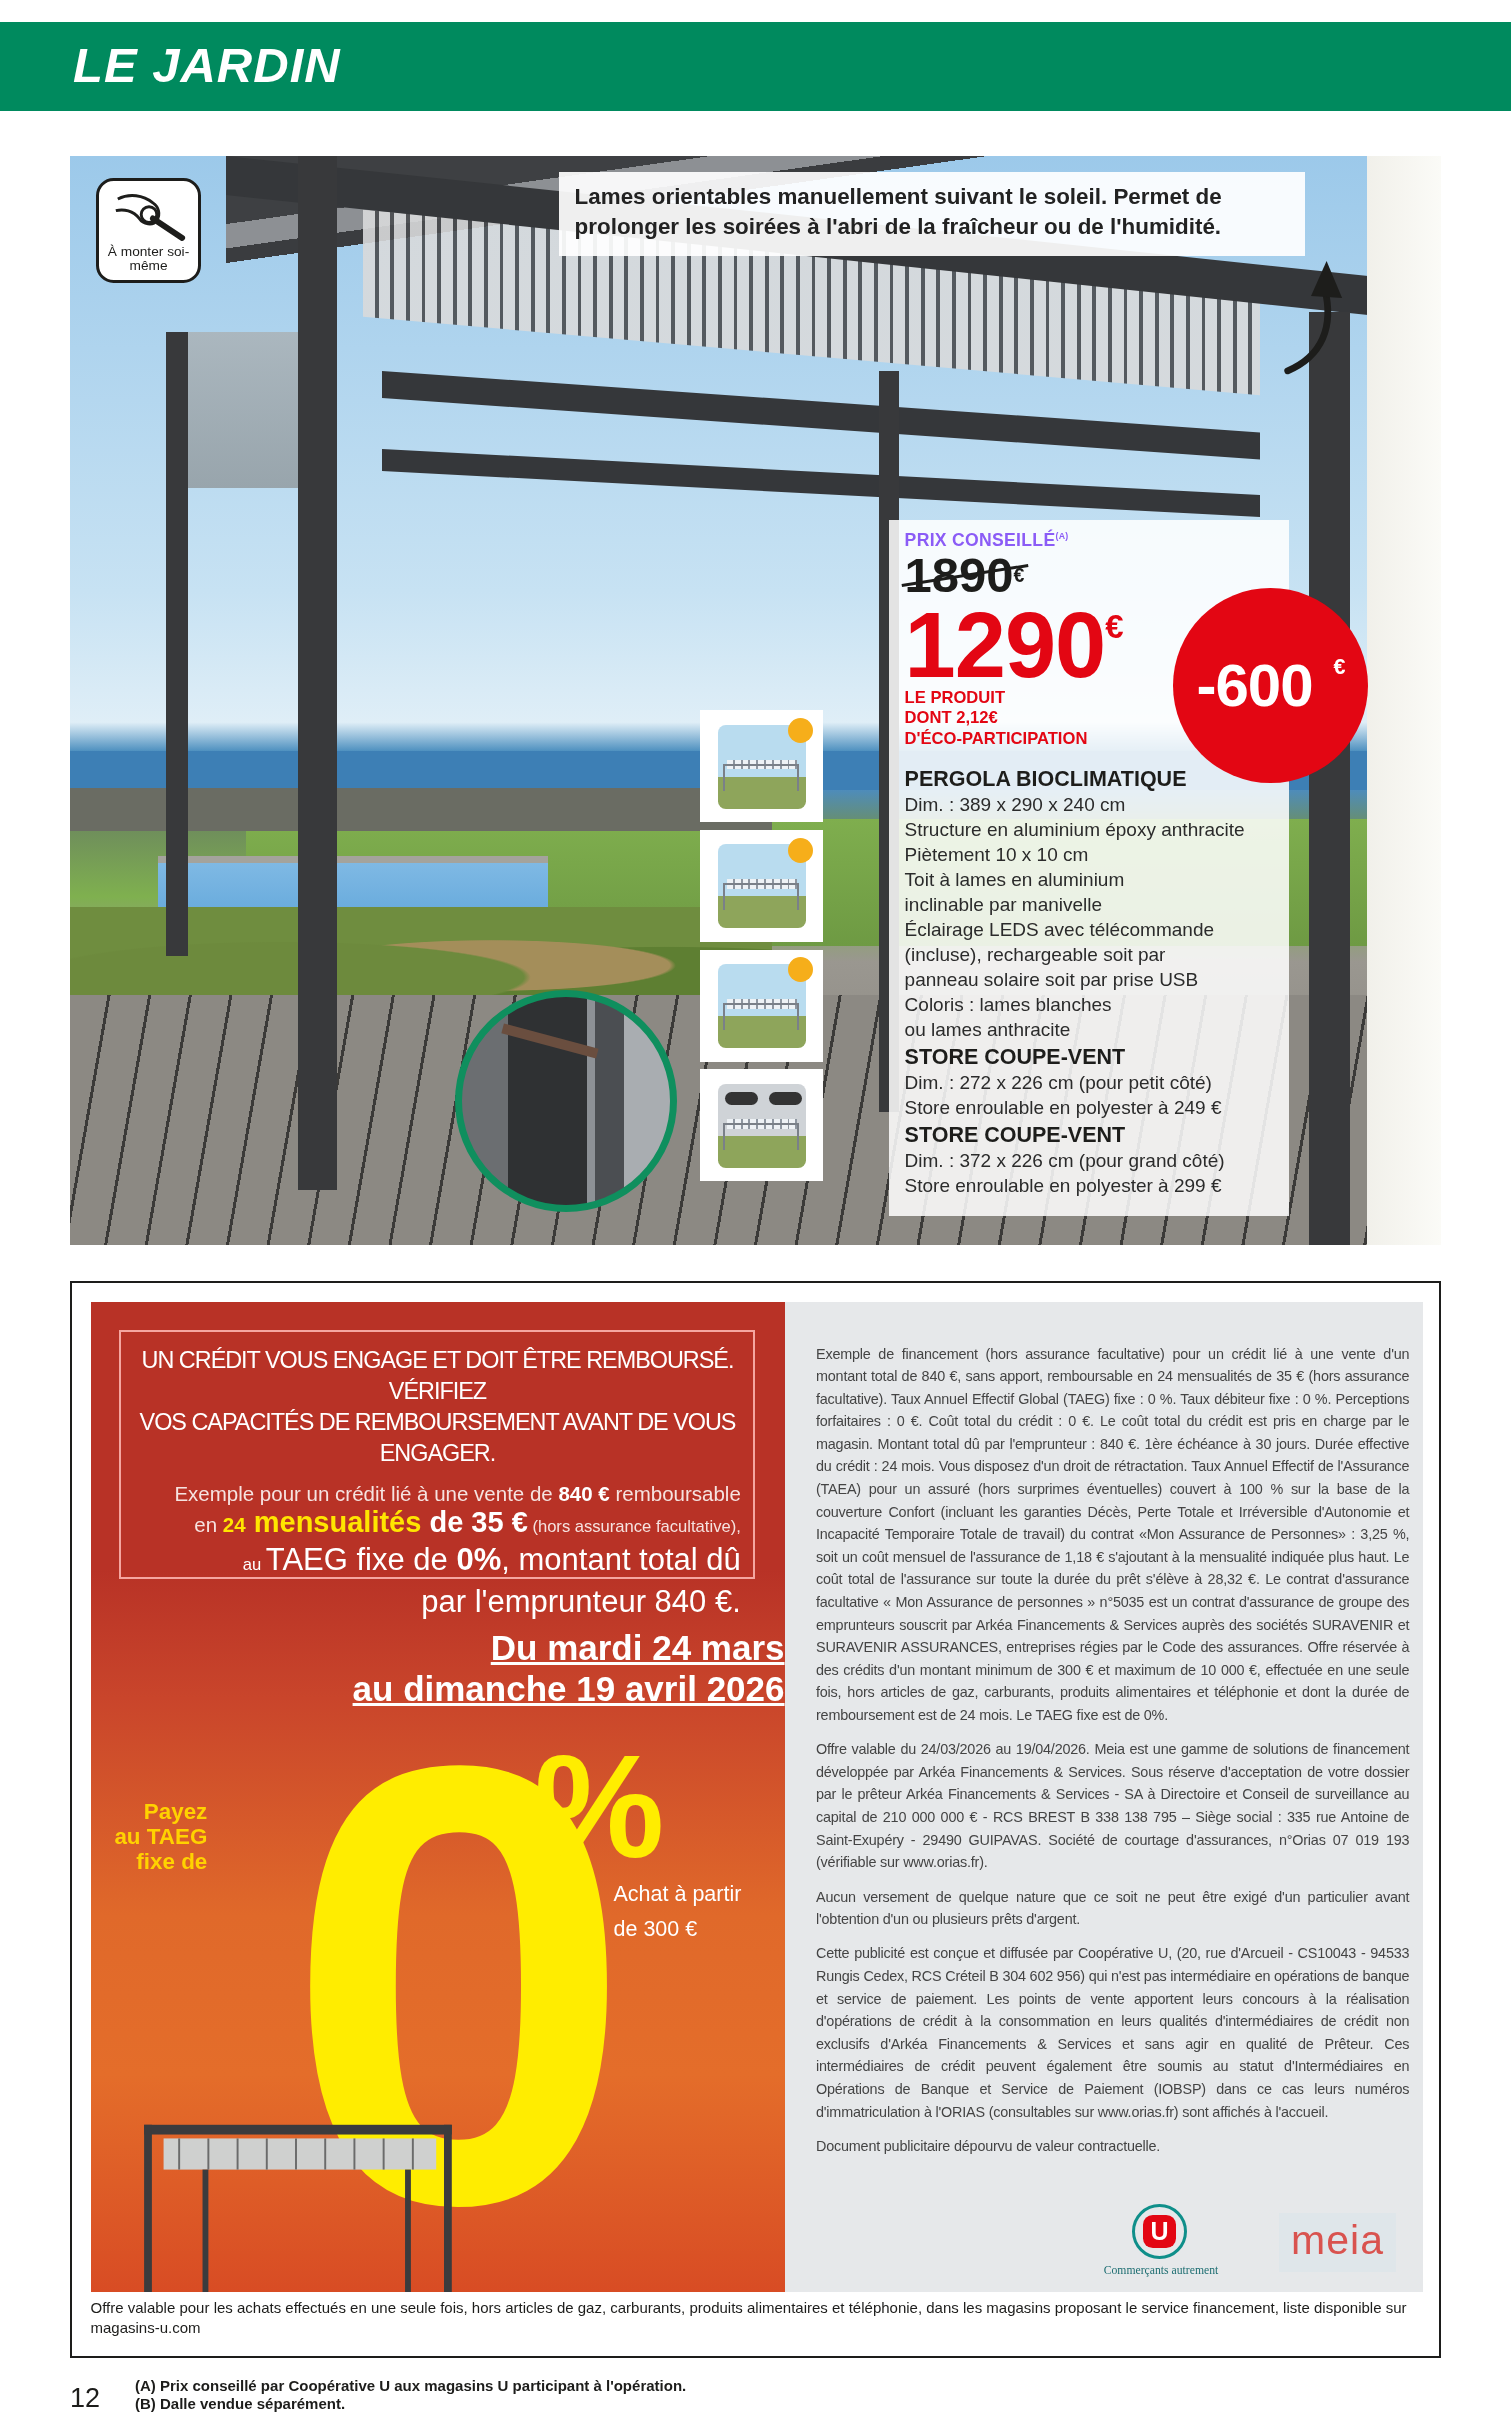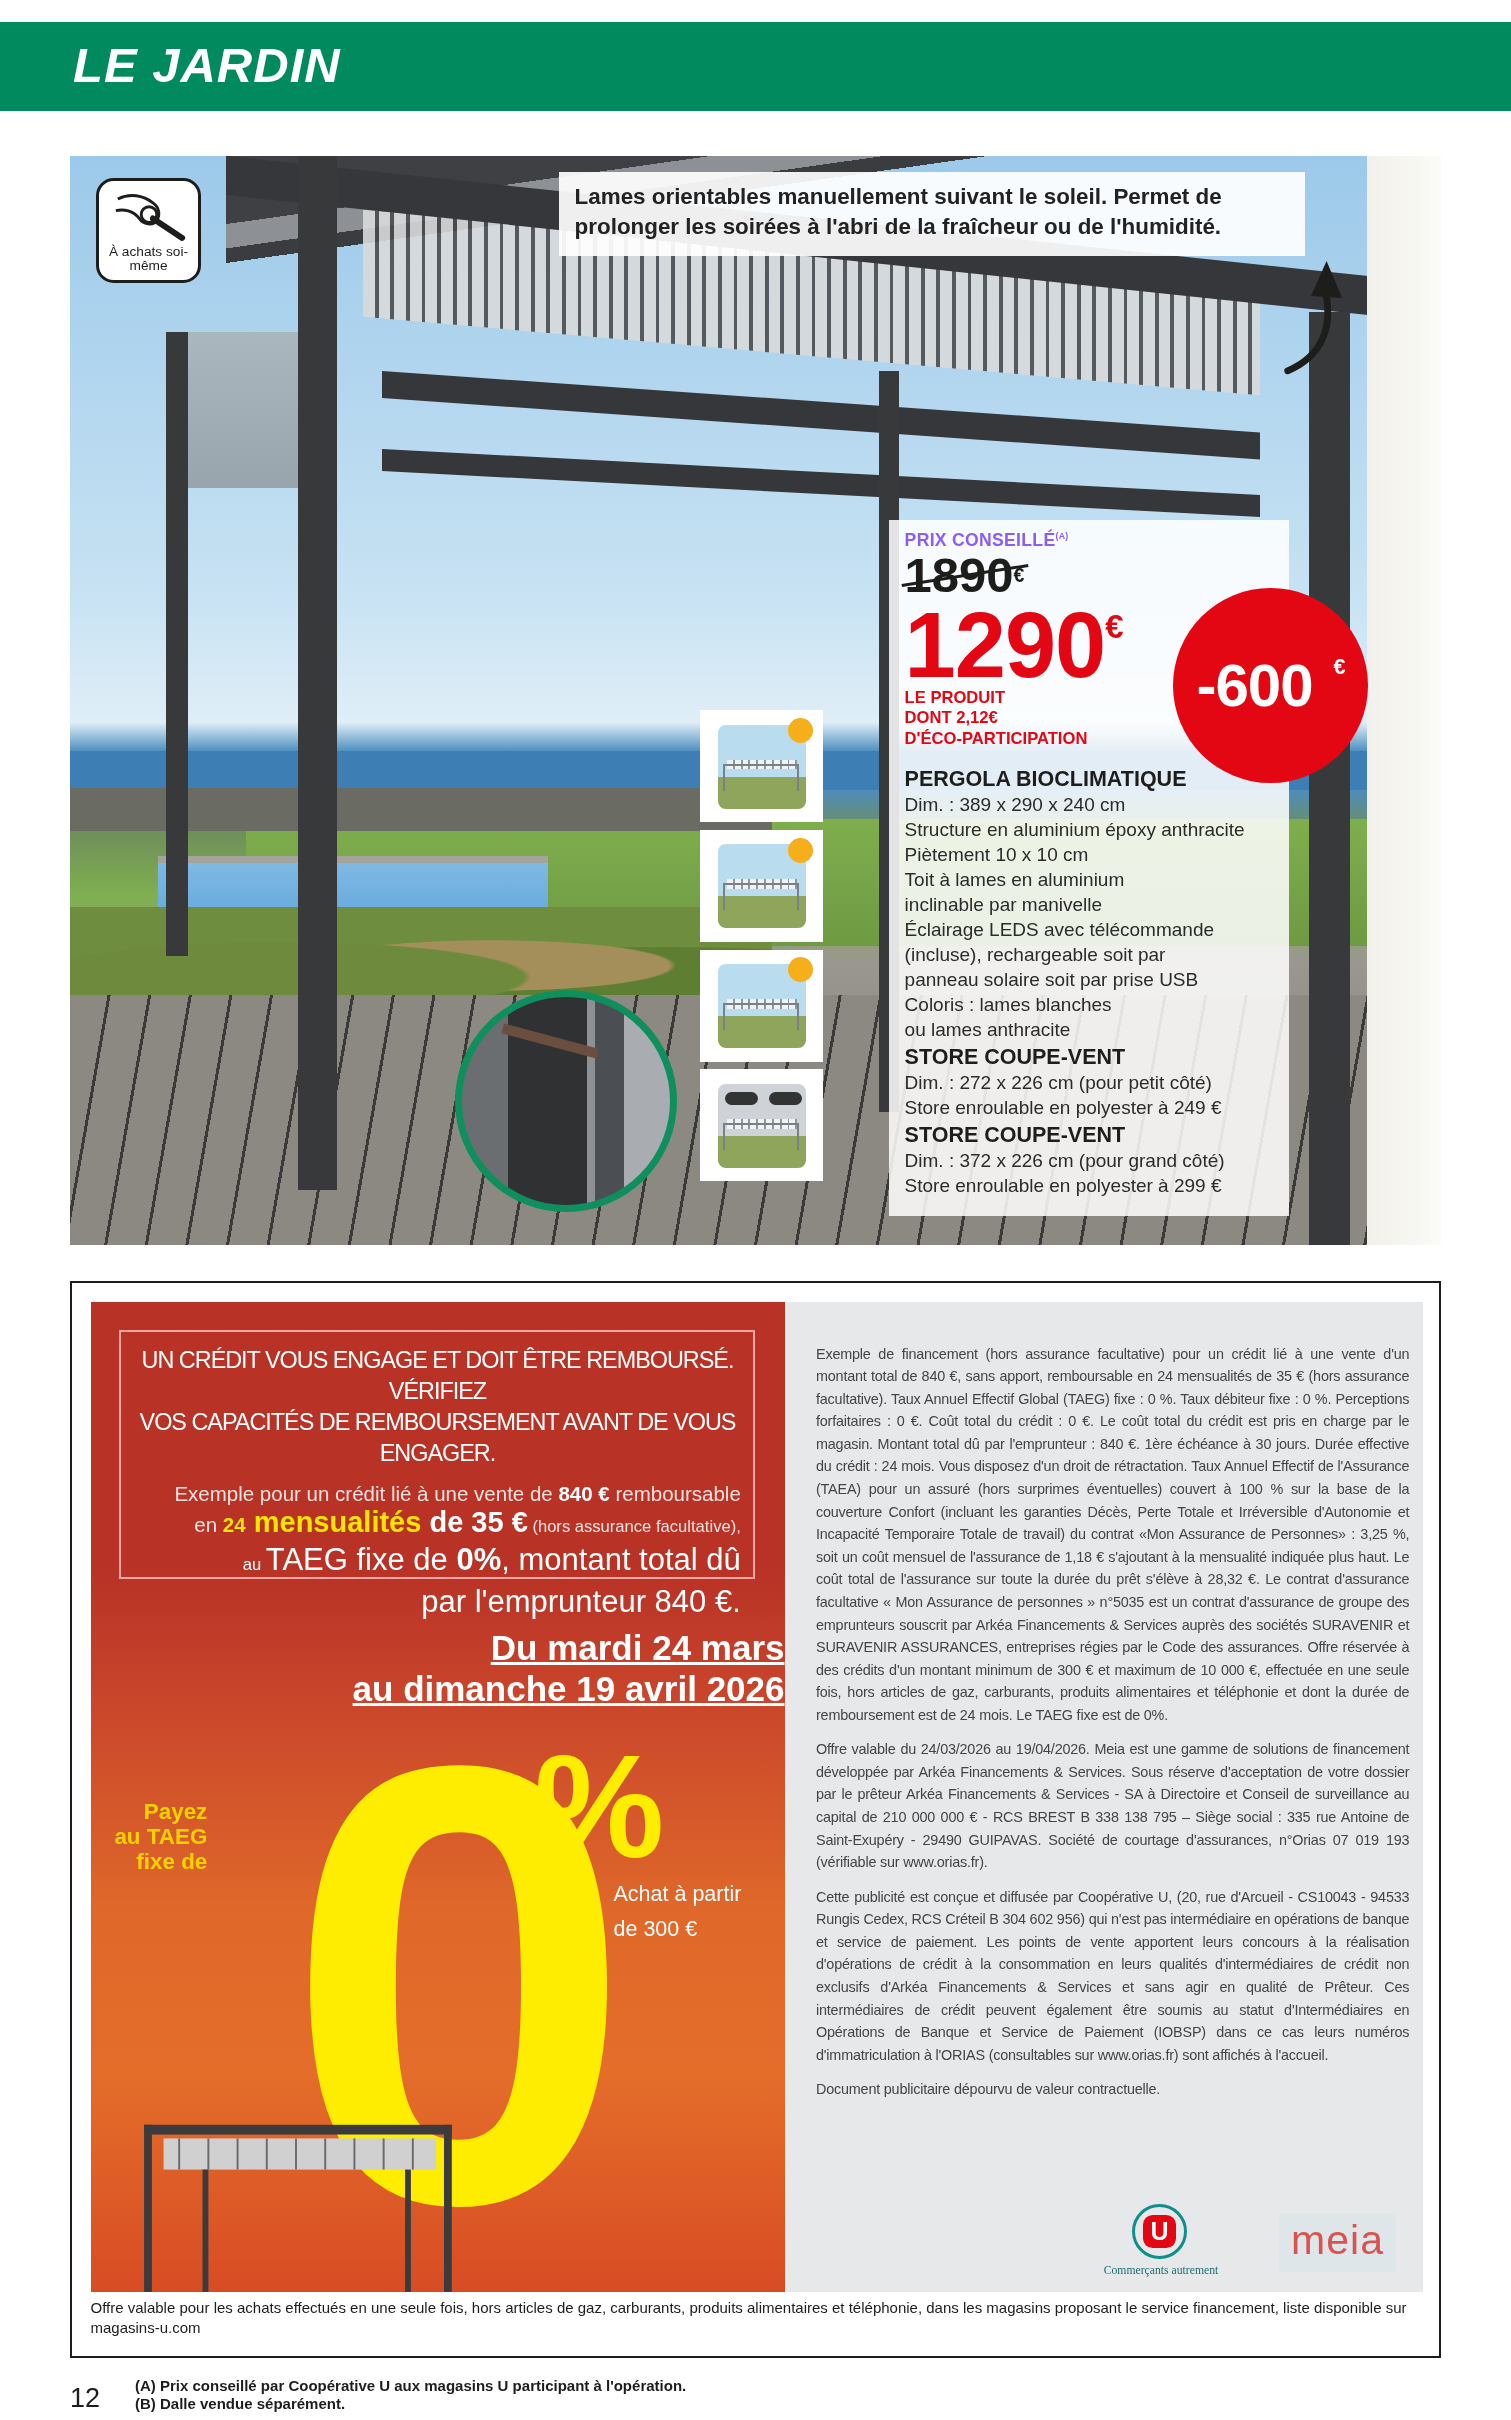--- a/index.html
+++ b/index.html
@@ -134,21 +134,21 @@
   <div class="post p4"></div>
   <div class="right-wall"></div>
 </div>
 
 <div class="badge-assembly">
   <svg width="78" height="55" viewBox="0 0 80 56">
     <path d="M8 10 C20 4 34 6 44 14 C50 18 52 26 48 32 C44 38 34 36 30 30 C24 22 14 20 6 22" fill="none" stroke="#1d1d1b" stroke-width="3"></path>
     <circle cx="40" cy="26" r="8" fill="none" stroke="#1d1d1b" stroke-width="3"></circle>
     <path d="M44 30 L74 50" stroke="#1d1d1b" stroke-width="6" stroke-linecap="round"></path>
   </svg>
-  <div class="lbl">À achats soi-même</div>
+  <div class="lbl">À monter soi-même</div>
 </div>
 
 <div class="caption-box">Lames orientables manuellement suivant le soleil. Permet de prolonger les soirées à l'abri de la fraîcheur ou de l'humidité.</div>
 
 <svg class="arrow-icon" width="68" height="127" viewBox="0 0 70 130">
   <path d="M10 125 C45 110 58 80 48 40" fill="none" stroke="#1d1d1b" stroke-width="7" stroke-linecap="round"></path>
   <path d="M34 48 L50 12 L66 50 Z" fill="#1d1d1b"></path>
 </svg>
 
 <div class="thumbs">
@@ -268,20 +268,21 @@
       <rect x="322" y="8" width="8" height="178" fill="#3b3b3d"></rect>
       <rect x="74" y="54" width="6" height="130" fill="#3b3b3d"></rect>
       <rect x="282" y="54" width="6" height="130" fill="#3b3b3d"></rect>
     </svg>
   </div>
 
   <div class="fin-right">
     <div class="legal">
       <p>Exemple de financement (hors assurance facultative) pour un crédit lié à une vente d'un montant total de 840 €, sans apport, remboursable en 24 mensualités de 35 € (hors assurance facultative). Taux Annuel Effectif Global (TAEG) fixe : 0 %. Taux débiteur fixe : 0 %. Perceptions forfaitaires : 0 €. Coût total du crédit : 0 €. Le coût total du crédit est pris en charge par le magasin. Montant total dû par l'emprunteur : 840 €. 1ère échéance à 30 jours. Durée effective du crédit : 24 mois. Vous disposez d'un droit de rétractation. Taux Annuel Effectif de l'Assurance (TAEA) pour un assuré (hors surprimes éventuelles) couvert à 100 % sur la base de la couverture Confort (incluant les garanties Décès, Perte Totale et Irréversible d'Autonomie et Incapacité Temporaire Totale de travail) du contrat «Mon Assurance de Personnes» : 3,25 %, soit un coût mensuel de l'assurance de 1,18 € s'ajoutant à la mensualité indiquée plus haut. Le coût total de l'assurance sur toute la durée du prêt s'élève à 28,32 €. Le contrat d'assurance facultative « Mon Assurance de personnes » n°5035 est un contrat d'assurance de groupe des emprunteurs souscrit par Arkéa Financements &amp; Services auprès des sociétés SURAVENIR et SURAVENIR ASSURANCES, entreprises régies par le Code des assurances. Offre réservée à des crédits d'un montant minimum de 300 € et maximum de 10 000 €, effectuée en une seule fois, hors articles de gaz, carburants, produits alimentaires et téléphonie et dont la durée de remboursement est de 24 mois. Le TAEG fixe est de 0%.</p>
       <p>Offre valable du 24/03/2026 au 19/04/2026. Meia est une gamme de solutions de financement développée par Arkéa Financements &amp; Services. Sous réserve d'acceptation de votre dossier par le prêteur Arkéa Financements &amp; Services - SA à Directoire et Conseil de surveillance au capital de 210 000 000 € - RCS BREST B 338 138 795 – Siège social : 335 rue Antoine de Saint-Exupéry - 29490 GUIPAVAS. Société de courtage d'assurances, n°Orias 07 019 193 (vérifiable sur www.orias.fr).</p>
+      <p>Aucun versement de quelque nature que ce soit ne peut être exigé d'un particulier avant l'obtention d'un ou plusieurs prêts d'argent.</p>
       <p>Cette publicité est conçue et diffusée par Coopérative U, (20, rue d'Arcueil - CS10043 - 94533 Rungis Cedex, RCS Créteil B 304 602 956) qui n'est pas intermédiaire en opérations de banque et service de paiement. Les points de vente apportent leurs concours à la réalisation d'opérations de crédit à la consommation en leurs qualités d'intermédiaires de crédit non exclusifs d'Arkéa Financements &amp; Services et sans agir en qualité de Prêteur. Ces intermédiaires de crédit peuvent également être soumis au statut d'Intermédiaires en Opérations de Banque et Service de Paiement (IOBSP) dans ce cas leurs numéros d'immatriculation à l'ORIAS (consultables sur www.orias.fr) sont affichés à l'accueil.</p>
       <p>Document publicitaire dépourvu de valeur contractuelle.</p>
     </div>
     <div class="logos">
       <div class="u-logo">
           <span>U</span>
         </div>
       <div class="u-tag">Commerçants autrement</div>
       <div class="meia-logo">meia</div>
     </div>

